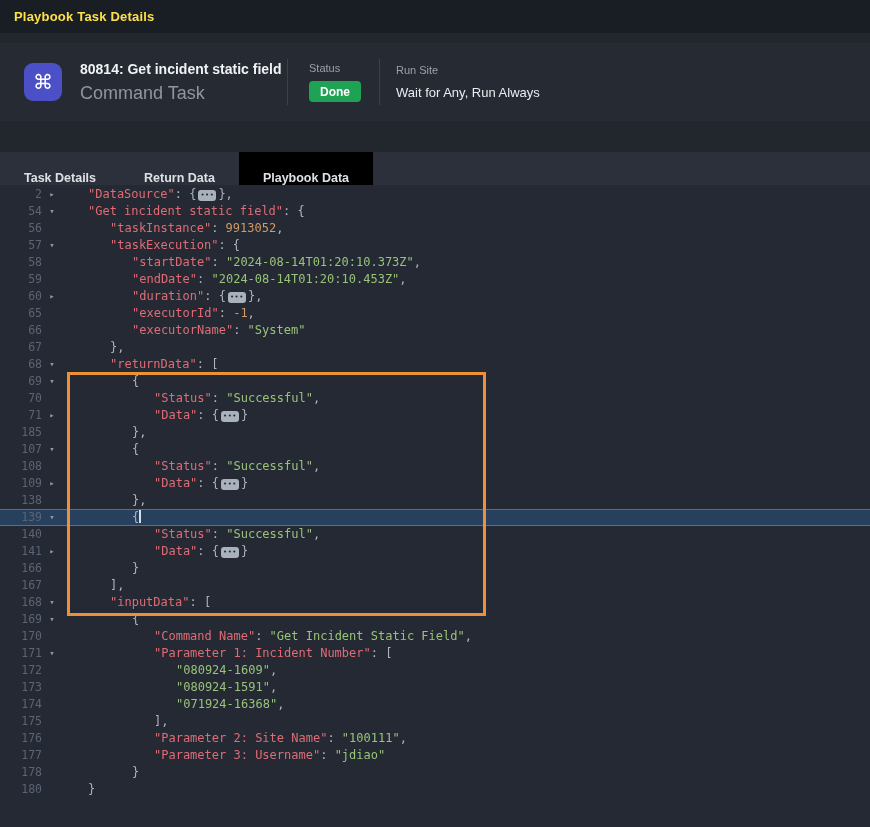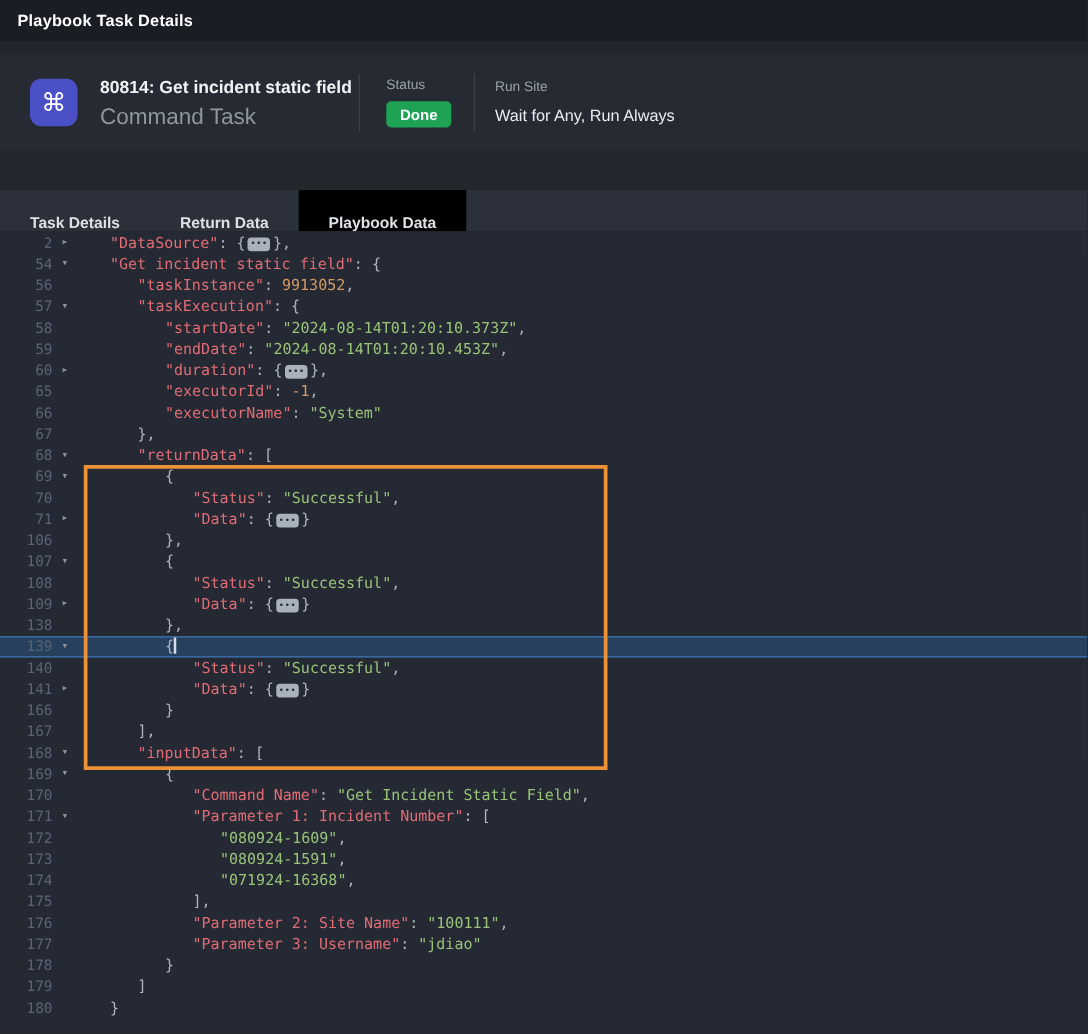--- a/index.html
+++ b/index.html
@@ -1,20 +1,20 @@
 <!DOCTYPE html>
 <html><head>
 <meta charset="utf-8">
 <style>
   *{margin:0;padding:0;box-sizing:border-box}
   html,body{width:870px;height:827px}
   body{background:#22262d;font-family:"Liberation Sans",sans-serif;overflow:hidden;position:relative}
 
   .topbar{height:33px;background:#191d24;display:flex;align-items:center;padding:0 14px}
-  .topbar-title{color:#ffffff;font-size:13px;font-weight:bold;letter-spacing:.2px}
+  .topbar-title{color:#fde047;font-size:13px;font-weight:bold;letter-spacing:.2px}
 
   .header-card{margin-top:10px;height:78px;background:#262b33;display:flex;align-items:center;padding-left:24px}
   .task-icon{width:38px;height:38px;border-radius:9px;display:flex;align-items:center;justify-content:center;
              color:#fff;font-size:20px;flex:0 0 38px;background:#4c50c6;font-family:"DejaVu Sans",sans-serif}
   .title-block{margin-left:18px;flex:0 0 207px}
   .task-title{color:#f0f2f5;font-size:14px;font-weight:bold}
   .task-subtitle{color:#8f96a0;font-size:18px;margin-top:6px}
   .vdiv{width:1px;height:46px;background:#3b414c;flex:0 0 1px}
   .status-block{padding:0 18px 0 21px;display:flex;flex-direction:column}
   .field-label{color:#99a0ab;font-size:11px}
@@ -185,21 +185,21 @@
       </div>
       <div class="code-line">
         <span class="gutter">
           <span class="lnum">71</span>
           <span class="fold">▸</span>
         </span>
         <span class="codetext" style="margin-left: 92px;"><span class="tok-key">"Data"</span><span class="tok-punct">: </span><span class="tok-punct">{</span><span class="fold-badge">•••</span><span class="tok-punct">}</span></span>
       </div>
       <div class="code-line">
         <span class="gutter">
-          <span class="lnum">106</span>
+          <span class="lnum">185</span>
           <span class="fold"></span>
         </span>
         <span class="codetext" style="margin-left: 70px;"><span class="tok-punct">},</span></span>
       </div>
       <div class="code-line">
         <span class="gutter">
           <span class="lnum">107</span>
           <span class="fold">▾</span>
         </span>
         <span class="codetext" style="margin-left: 70px;"><span class="tok-punct">{</span></span>
@@ -329,27 +329,20 @@
           <span class="fold"></span>
         </span>
         <span class="codetext" style="margin-left: 92px;"><span class="tok-key">"Parameter 3: Username"</span><span class="tok-punct">: </span><span class="tok-str">"jdiao"</span></span>
       </div>
       <div class="code-line">
         <span class="gutter">
           <span class="lnum">178</span>
           <span class="fold"></span>
         </span>
         <span class="codetext" style="margin-left: 70px;"><span class="tok-punct">}</span></span>
-      </div>
-      <div class="code-line">
-        <span class="gutter">
-          <span class="lnum">179</span>
-          <span class="fold"></span>
-        </span>
-        <span class="codetext" style="margin-left: 48px;"><span class="tok-punct">]</span></span>
       </div>
       <div class="code-line">
         <span class="gutter">
           <span class="lnum">180</span>
           <span class="fold"></span>
         </span>
         <span class="codetext" style="margin-left: 26px;"><span class="tok-punct">}</span></span>
       </div>
     </div>
   <div class="annotation-box" style="border-color: rgb(236, 145, 54);"></div>

